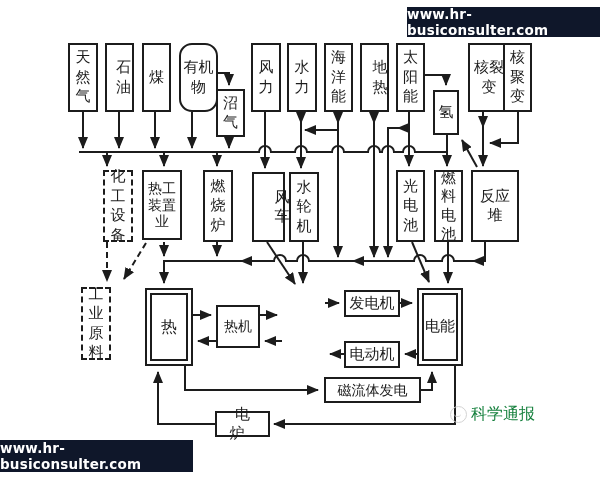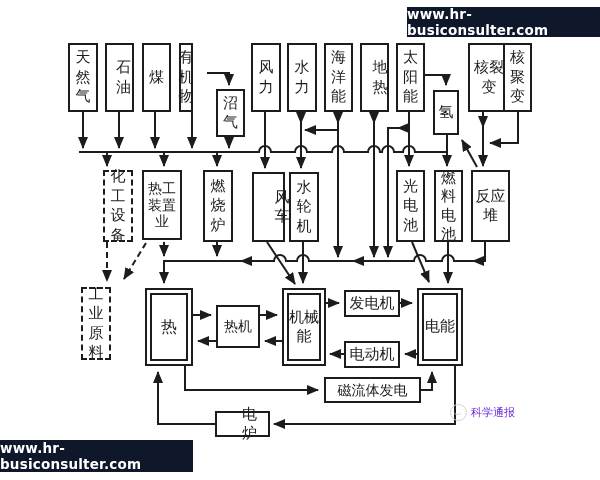--- a/index.html
+++ b/index.html
@@ -7,26 +7,26 @@
         font-family:"DejaVu Sans","Liberation Sans",sans-serif;color:#1c1c1c;}
   #wires{position:absolute;left:0;top:0;z-index:1;}
   .box{position:absolute;z-index:2;border:2px solid #1c1c1c;background:#fff;box-sizing:border-box;
        display:flex;align-items:center;justify-content:center;text-align:center;
        font-size:15px;line-height:1.3;color:#1c1c1c;}
   .vbox{word-break:break-all;padding:1px;}
   .small{font-size:15px;line-height:1.25;}
   .mid{font-size:14px;line-height:1.2;text-align:center;}
   .dashed{border-style:dashed;}
   .double{box-shadow:inset 0 0 0 3px #fff, inset 0 0 0 5px #1c1c1c;}
-  .spread{letter-spacing:11px;text-indent:11px;text-align:right;}
+  .spread{letter-spacing:11px;text-indent:11px;}
   .hbar{position:absolute;z-index:3;background:#0f172a;color:#fff;
         display:flex;align-items:center;justify-content:center;
         font-weight:bold;font-size:13.5px;letter-spacing:0.2px;}
   #watermark{position:absolute;z-index:3;left:450px;top:404px;display:flex;align-items:center;
-             color:#6d28d9;font-size:11px;}
+             color:#15803d;font-size:16px;}
   #wm-icon{width:17px;height:17px;border:1.5px solid #d3d3d3;border-radius:50%;box-sizing:border-box;
            margin-right:4px;position:relative;}
   #wm-icon:after{content:"";position:absolute;left:3px;top:5px;width:7px;height:4px;
            border-bottom:1.5px solid #d3d3d3;border-radius:0 0 6px 6px;}
 </style>
 </head>
 <body>
 
 <div id="page">
 
@@ -97,44 +97,43 @@
       <path d="M215,424 H158 V372" marker-end="url(#ah)"></path>
 
       <path d="M107,242 V281" stroke-dasharray="6,4" marker-end="url(#ah)"></path>
       <path d="M146,243 L124,279" stroke-dasharray="6,4" marker-end="url(#ah)"></path>
     </g>
   </svg>
 
   <div class="box vbox" style="left:68px;top:43px;width:30px;height:69px;">天然气</div>
   <div class="box vbox" style="left:105px;top:43px;width:29px;height:69px;text-align:right;">石油</div>
   <div class="box vbox" style="left:142px;top:43px;width:29px;height:69px;">煤</div>
-  <div class="box vbox" style="left:179px;top:43px;width:14px;height:69px;">有机物</div>
+  <div class="box vbox" style="left:179px;top:43px;width:39px;height:69px;border-radius:13px;">有机物</div>
   <div class="box vbox" style="left:216px;top:89px;width:29px;height:48px;">沼气</div>
   <div class="box vbox" style="left:251px;top:43px;width:30px;height:69px;">风力</div>
   <div class="box vbox" style="left:287px;top:43px;width:30px;height:69px;">水力</div>
   <div class="box vbox" style="left:324px;top:43px;width:29px;height:69px;">海洋能</div>
   <div class="box vbox" style="left:360px;top:43px;width:29px;height:69px;padding-left:12px;">地热</div>
   <div class="box vbox" style="left:396px;top:43px;width:29px;height:69px;">太阳能</div>
   <div class="box vbox" style="left:433px;top:90px;width:26px;height:45px;">氢</div>
   <div class="box vbox" style="left:468px;top:43px;width:42px;height:69px;">核裂变</div>
   <div class="box vbox" style="left:503px;top:43px;width:29px;height:69px;">核聚变</div>
 
   <div class="box vbox dashed" style="left:93px;top:170px;width:30px;height:72px;margin-left:10px;">化工设备</div>
   <div class="box mid" style="left:142px;top:170px;width:40px;height:70px;">热工装置业</div>
   <div class="box vbox" style="left:203px;top:170px;width:30px;height:72px;">燃烧炉</div>
   <div class="box vbox" style="left:252px;top:172px;width:30px;height:70px;padding-left:28px;">风车</div>
   <div class="box vbox" style="left:289px;top:172px;width:30px;height:70px;">水轮机</div>
   <div class="box vbox" style="left:396px;top:170px;width:29px;height:72px;">光电池</div>
   <div class="box vbox small" style="left:434px;top:170px;width:29px;height:72px;">燃料电池</div>
-  <div class="box vbox" style="left:471px;top:170px;width:39px;height:72px;">反应堆</div>
+  <div class="box vbox" style="left:471px;top:170px;width:48px;height:72px;">反应堆</div>
 
   <div class="box vbox dashed" style="left:81px;top:287px;width:30px;height:73px;">工业原料</div>
   <div class="box double" style="left:145px;top:288px;width:48px;height:78px;font-size:16px;">热</div>
   <div class="box vbox mid" style="left:216px;top:305px;width:44px;height:43px;">热机</div>
-  <div class="box vbox double" style="left:282px;top:288px;width:44px;height:78px;">机械能</div>
   <div class="box" style="left:344px;top:290px;width:56px;height:27px;">发电机</div>
   <div class="box" style="left:344px;top:341px;width:56px;height:27px;text-align:center;">电动机</div>
   <div class="box vbox double" style="left:417px;top:288px;width:46px;height:78px;">电能</div>
   <div class="box mid" style="left:324px;top:377px;width:97px;height:26px;">磁流体发电</div>
   <div class="box spread" style="left:215px;top:411px;width:55px;height:26px;">电炉</div>
 
   <div class="hbar" style="left:407px;top:7px;width:193px;height:30px;">www.hr-busiconsulter.com</div>
   <div class="hbar" style="left:0;top:440px;width:193px;height:32px;">www.hr-busiconsulter.com</div>
 
   <div id="watermark">

